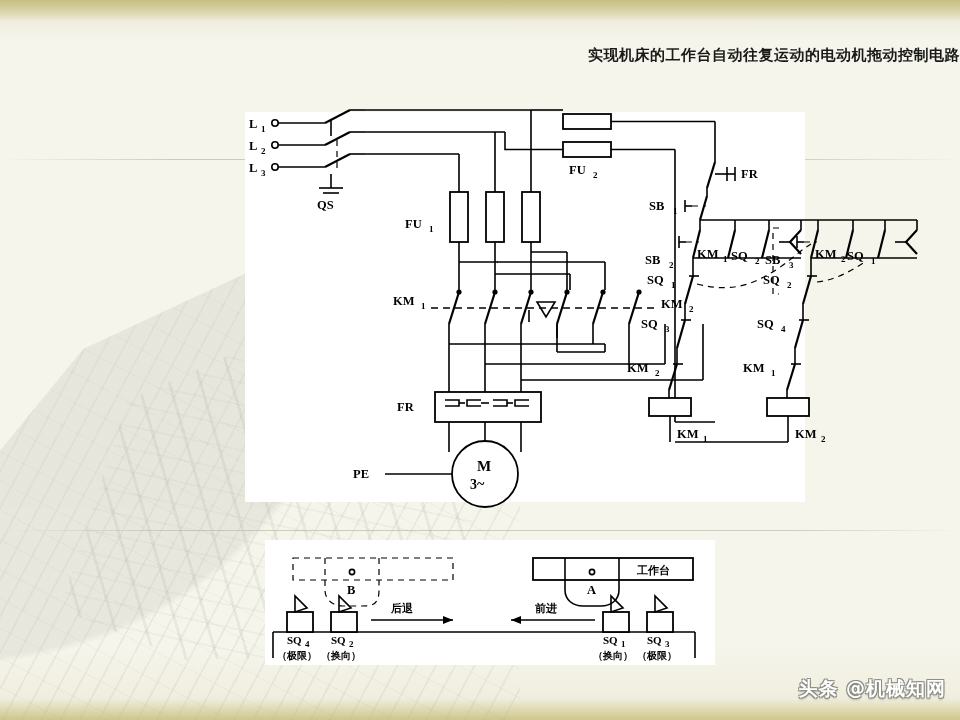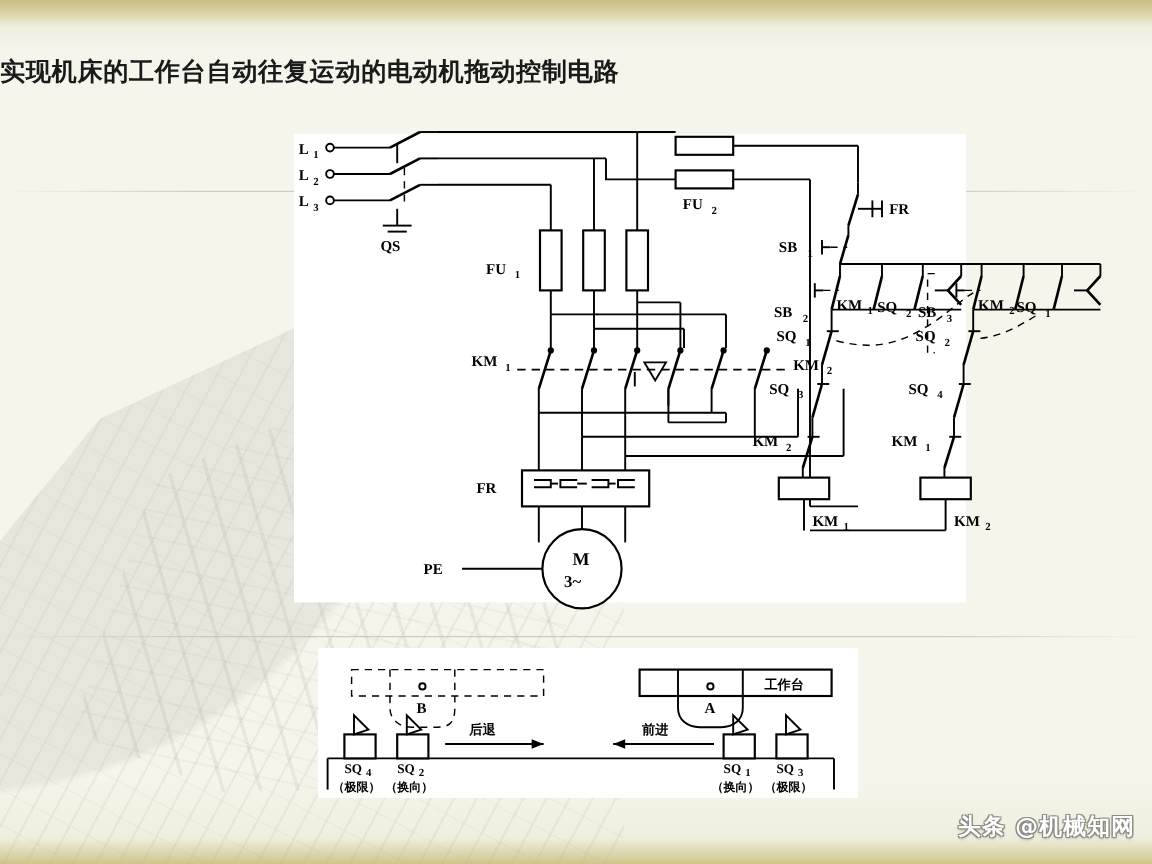--- a/index.html
+++ b/index.html
@@ -30,23 +30,23 @@
       repeating-linear-gradient(12deg, rgba(172,176,166,0.13) 0 2px, rgba(255,255,255,0) 2px 22px);
     clip-path: polygon(0% 86%, 16% 28%, 62% 4%, 100% 30%, 96% 98%, 30% 100%);
     opacity:.7;pointer-events:none;
   }
   .hairline{
     position:absolute;left:0;width:960px;height:1px;
     background:linear-gradient(to right, rgba(255,255,255,0) 0%, rgba(190,190,175,.75) 18%, rgba(190,190,175,.75) 82%, rgba(255,255,255,0) 100%);
     pointer-events:none;
   }
   #title{
-    position:absolute;left:0;top:46px;width:960px;text-align:left;
+    position:absolute;left:0;top:46px;width:960px;text-align:right;
     font-family:"DejaVu Sans", sans-serif;
-    font-weight:bold;font-size:21px;color:#1a1a1a;letter-spacing:.5px;
+    font-weight:bold;font-size:15px;color:#1a1a1a;letter-spacing:.5px;
   }
   .panel{
     position:absolute;background:#ffffff;
   }
   #panel-main{left:245px;top:112px;width:560px;height:390px;}
   #panel-bottom{left:265px;top:540px;width:450px;height:125px;}
   svg{position:absolute;left:0;top:0;overflow:visible;}
   text{font-family:"Liberation Serif", serif;font-weight:bold;fill:#000;}
   .lbl{font-size:12.5px;}
   .lbl-sm{font-size:9px;}

